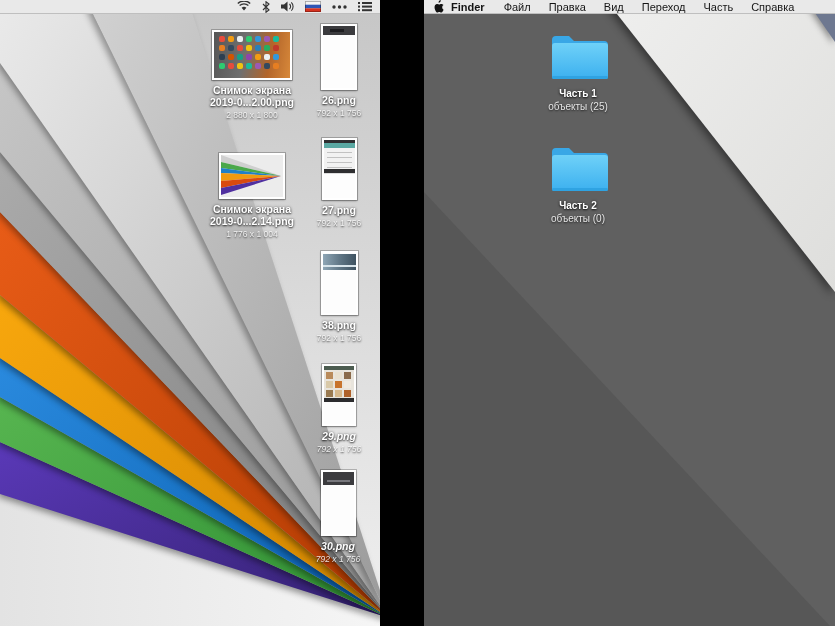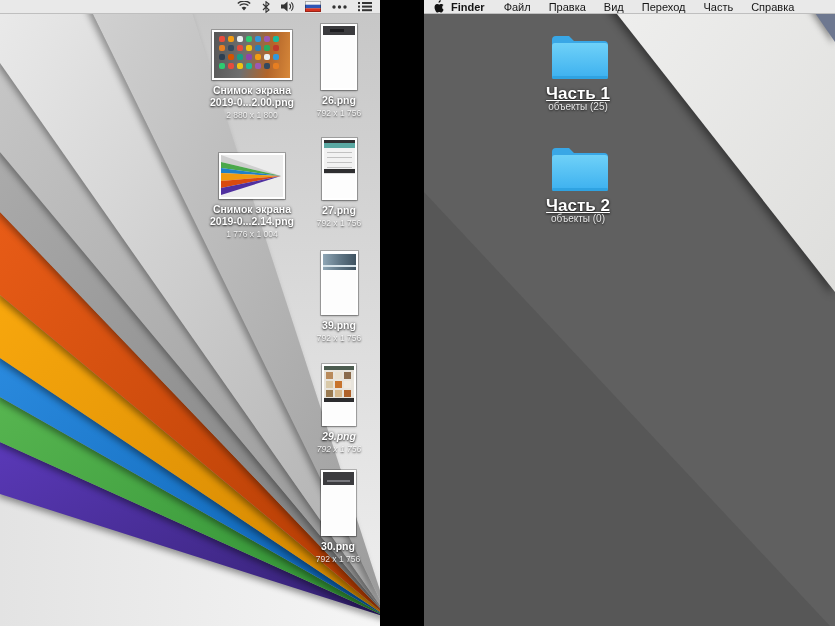--- a/index.html
+++ b/index.html
@@ -41,21 +41,21 @@
   .img28 i{position:absolute;left:0;right:0;bottom:3px;height:2px;background:#d8e4ea;display:block;}
   .p29{position:absolute;left:0;top:0;right:0;height:62%;background:#e8e4dc;}
   .p29 .bar{height:4px;background:#4c5c50;}
   .grid29{display:flex;flex-wrap:wrap;gap:2px;padding:2px;}
   .grid29 span{width:7px;height:7px;display:block;}
   .p29 .foot{position:absolute;bottom:0;left:0;right:0;height:4px;background:#2c2c2e;}
   .hdr30{height:13px;background:#3c3c3f;position:relative;}
   .hdr30 i{position:absolute;left:4px;right:4px;bottom:3px;height:2px;background:#77777c;display:block;}
   
   .folder{position:absolute;display:flex;flex-direction:column;align-items:center;z-index:10;}
-  .folder .lbl .nm{font-size:17px;text-decoration:underline;}
+  .folder .lbl .nm{font-size:10px;}
   .folder .lbl .dim{font-size:10px;}
 </style>
 </head>
 <body>
 
 <div id="stage">
 
   <div class="screen" id="screen-left">
     <svg class="wall" viewBox="0 0 380 626" preserveAspectRatio="none">
       <defs>
@@ -266,21 +266,21 @@
 
     <div class="dicon" style="left:299px;top:251px;width:80px;">
       <div class="thumb" style="width:37px;height:64px;">
         <div class="thumb-inner">
             <div class="img28">
               <i></i>
             </div>
           </div>
       </div>
       <div class="lbl">
-        <span class="nm">39.png</span>
+        <span class="nm">38.png</span>
         <span class="dim">792 x 1 756</span>
       </div>
     </div>
 
     <div class="dicon" style="left:299px;top:364px;width:80px;font-style:italic;">
       <div class="thumb" style="width:34px;height:62px;">
         <div class="thumb-inner">
           <div class="p29">
             <div class="bar"></div>
             <div class="grid29">
@@ -297,21 +297,21 @@
             <div class="foot"></div>
           </div>
         </div>
       </div>
       <div class="lbl">
         <span class="nm">29.png</span>
         <span class="dim">792 x 1 756</span>
       </div>
     </div>
 
-    <div class="dicon" style="left:296px;top:470px;width:84px;">
+    <div class="dicon" style="left:296px;top:470px;width:84px;font-style:italic;">
       <div class="thumb" style="width:35px;height:66px;">
         <div class="thumb-inner">
             <div class="hdr30">
               <i></i>
             </div>
           </div>
       </div>
       <div class="lbl">
         <span class="nm">30.png</span>
         <span class="dim">792 x 1 756</span>

